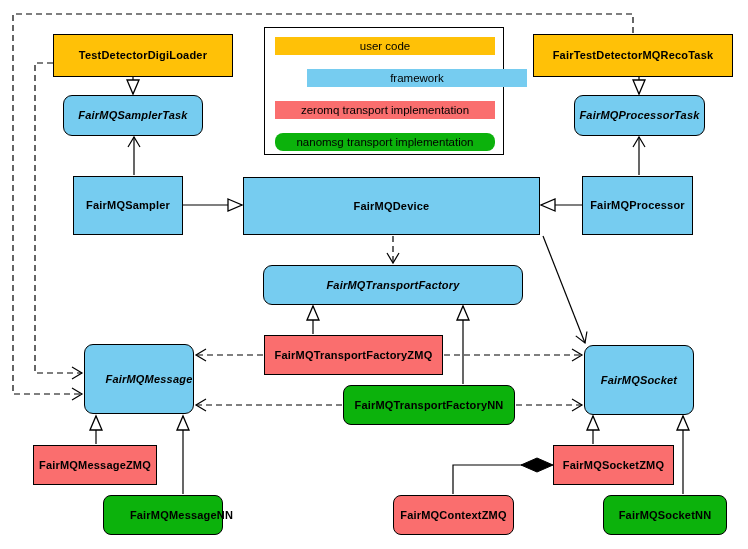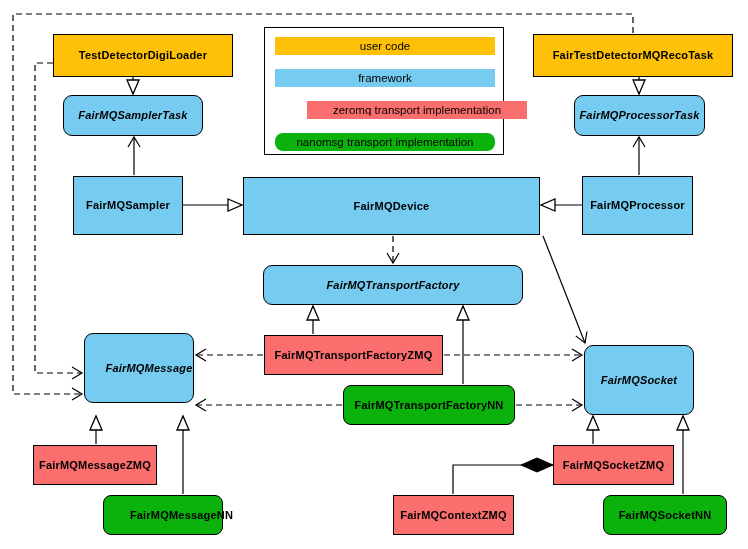--- a/index.html
+++ b/index.html
@@ -44,26 +44,26 @@
   .n-tdl      { left: 53px;  top: 34px;  width: 180px; height: 43px; }
   .n-ftdmrt   { left: 533px; top: 34px;  width: 200px; height: 43px; }
   .n-smpltask { left: 63px;  top: 95px;  width: 140px; height: 41px; }
   .n-proctask { left: 574px; top: 95px;  width: 131px; height: 41px; }
   .n-sampler  { left: 73px;  top: 176px; width: 110px; height: 59px; }
   .n-device   { left: 243px; top: 177px; width: 297px; height: 58px; }
   .n-processor{ left: 582px; top: 176px; width: 111px; height: 59px; }
   .n-tf       { left: 263px; top: 265px; width: 260px; height: 40px; }
   .n-tfzmq    { left: 264px; top: 335px; width: 179px; height: 40px; }
   .n-tfnn     { left: 343px; top: 385px; width: 172px; height: 40px; }
-  .n-msg      { left: 84px;  top: 333px; width: 110px; height: 70px; padding-left: 20px; }
+  .n-msg      { left: 84px;  top: 344px; width: 110px; height: 70px; padding-left: 20px; }
   .n-socket   { left: 584px; top: 345px; width: 110px; height: 70px; }
   .n-msgzmq   { left: 33px;  top: 445px; width: 124px; height: 40px; }
   .n-msgnn    { left: 103px; top: 495px; width: 120px; height: 40px; padding-left: 37px; }
   .n-sockzmq  { left: 553px; top: 445px; width: 121px; height: 40px; }
-  .n-ctxzmq   { left: 393px; top: 495px; width: 121px; height: 40px; }
+  .n-ctxzmq   { left: 393px; top: 495px; width: 121px; height: 40px; border-radius: 8px; }
   .n-socknn   { left: 603px; top: 495px; width: 124px; height: 40px; }
 
   
   .legend {
     position: absolute;
     z-index: 2;
     left: 264px; top: 27px;
     width: 240px; height: 128px;
     border: 1.5px solid #000000;
     background: #ffffff;
@@ -72,22 +72,22 @@
     position: absolute;
     left: 10px;
     width: 220px; height: 18px;
     display: flex;
     align-items: center;
     justify-content: center;
     font-size: 11.5px;
     color: #000000;
   }
   .legend .bar:nth-child(1) { top: 9px; }
-  .legend .bar:nth-child(2) { top: 41px; }
-  .legend .bar:nth-child(3) { top: 73px; margin-left: 32px; }
+  .legend .bar:nth-child(2) { top: 41px; margin-left: 32px; }
+  .legend .bar:nth-child(3) { top: 73px; }
   .legend .bar:nth-child(4) { top: 105px; }
 </style>
 </head>
 <body>
 
 <div class="canvas">
 
   <svg class="edges" viewBox="0 0 748 549" xmlns="http://www.w3.org/2000/svg">
     <defs>
       <marker id="tri" markerUnits="userSpaceOnUse" markerWidth="17" markerHeight="15" refX="15" refY="7" orient="auto">

